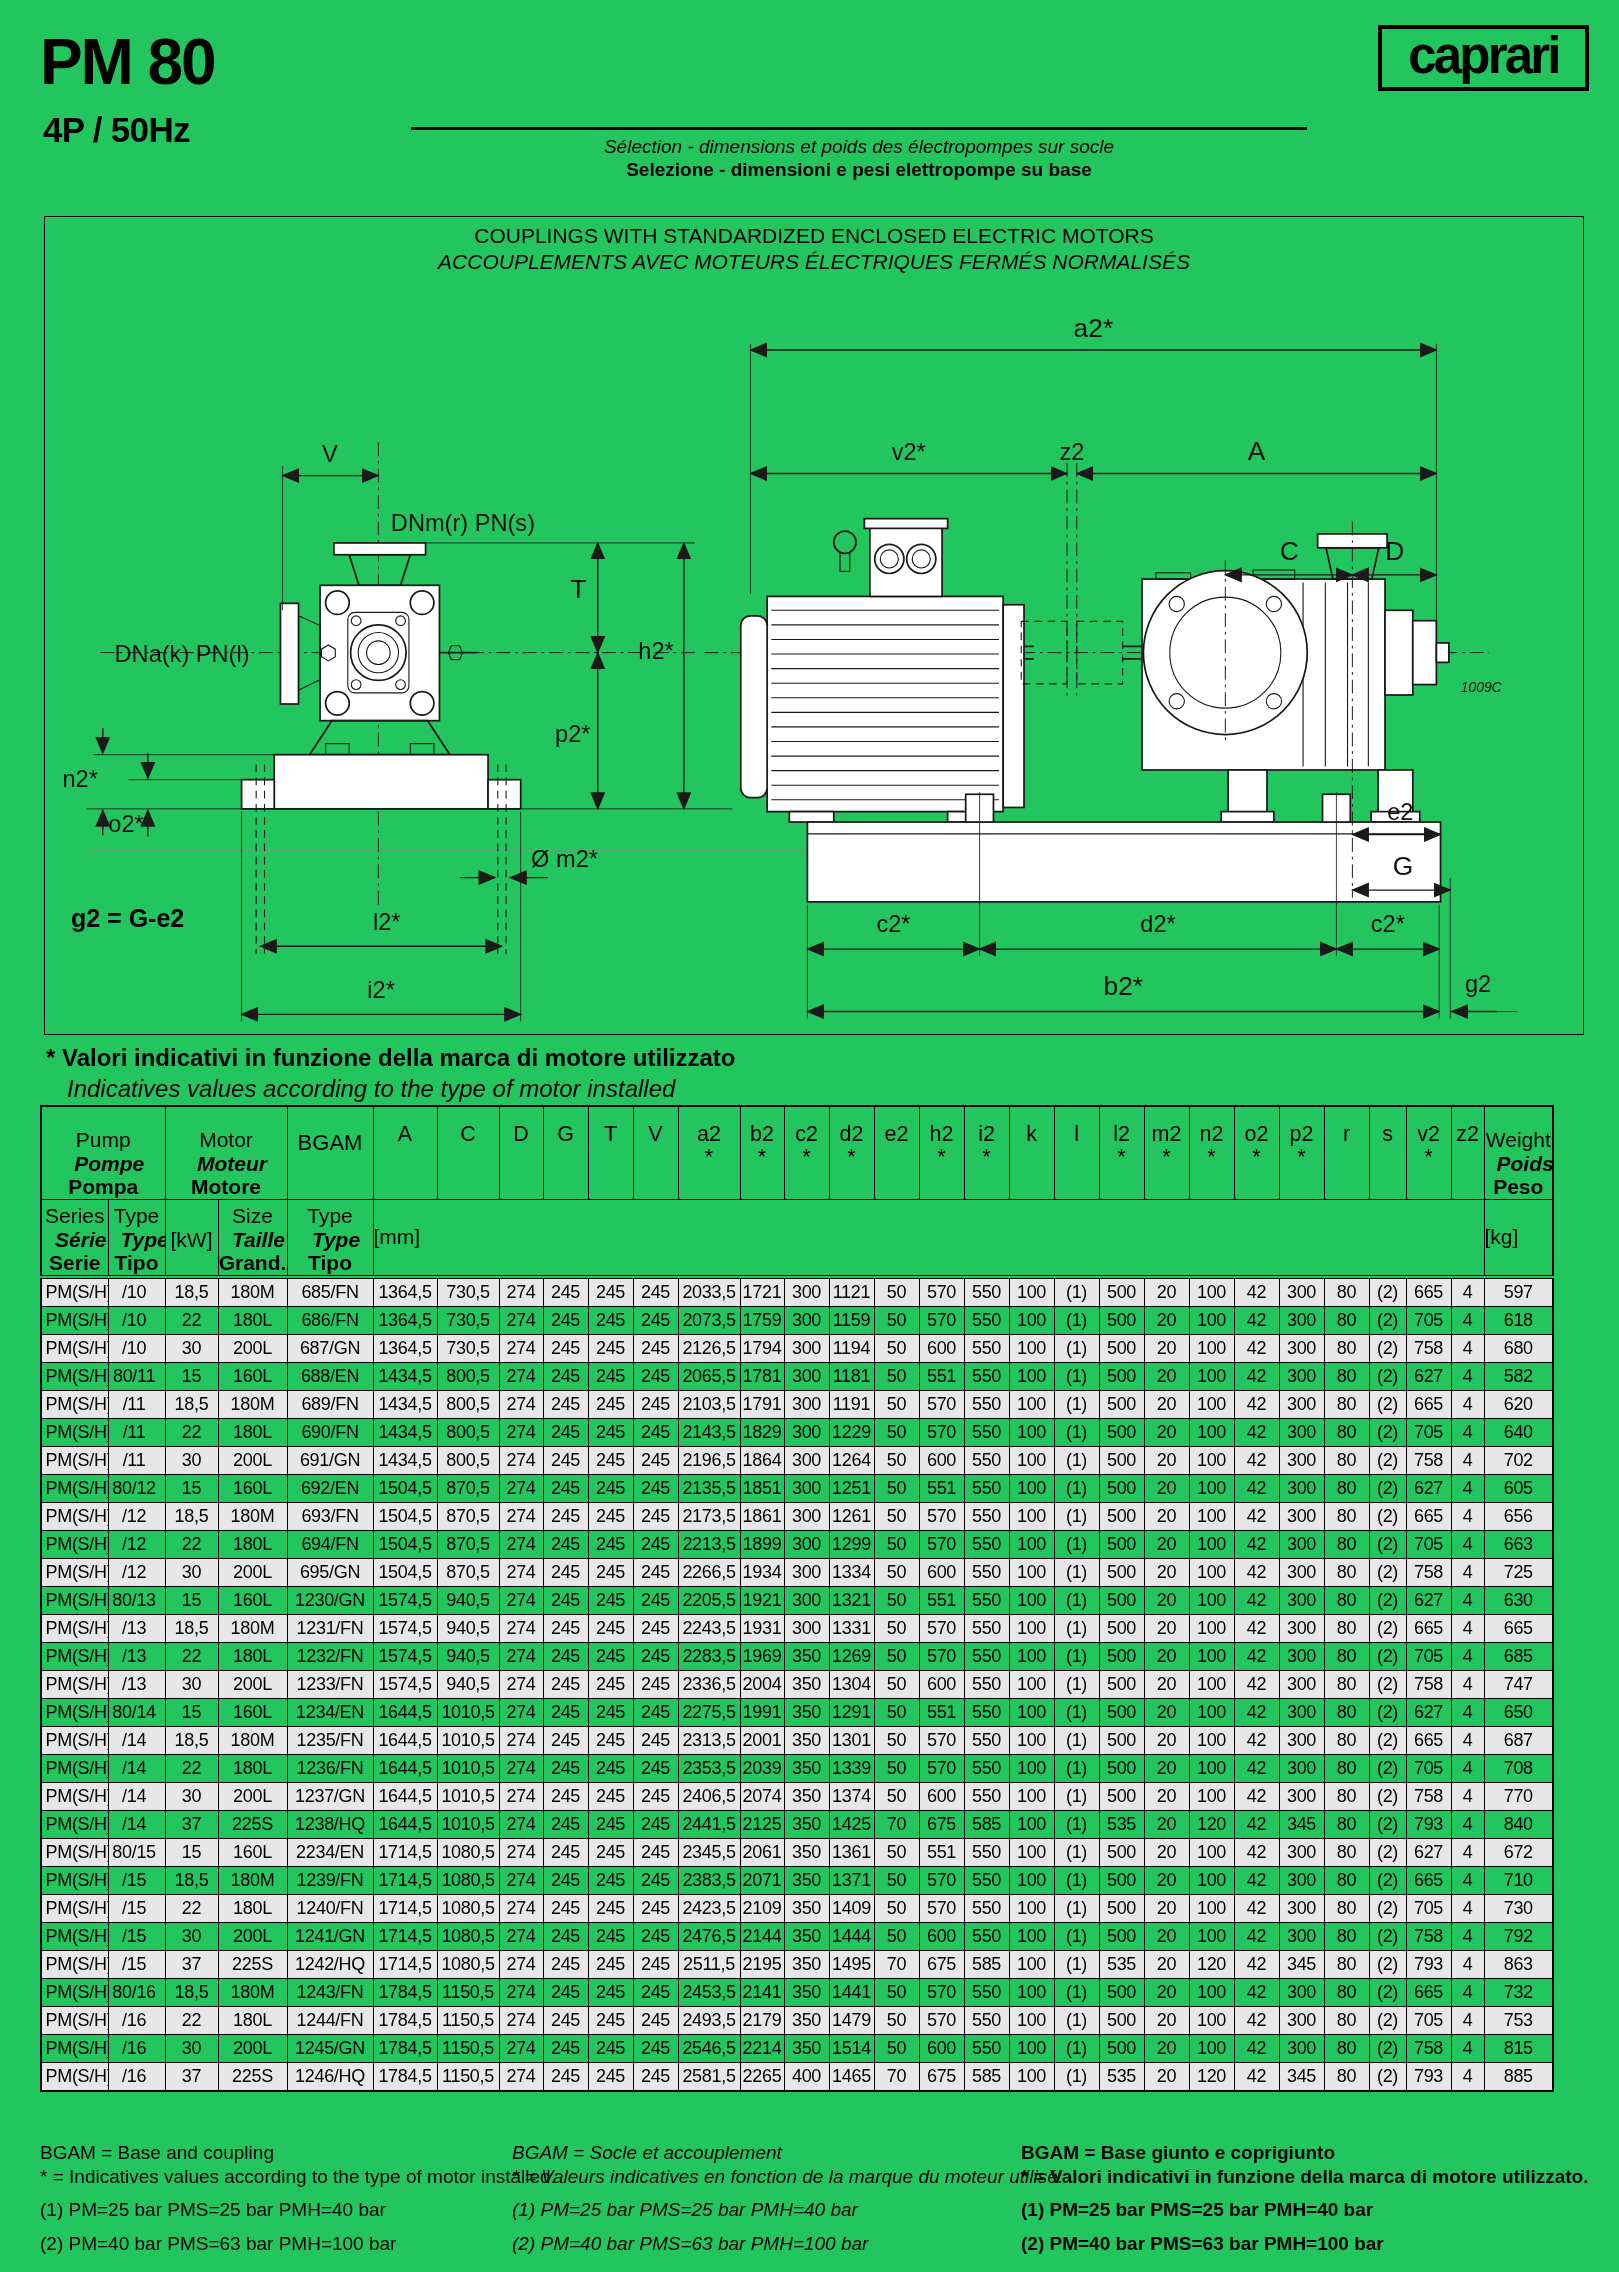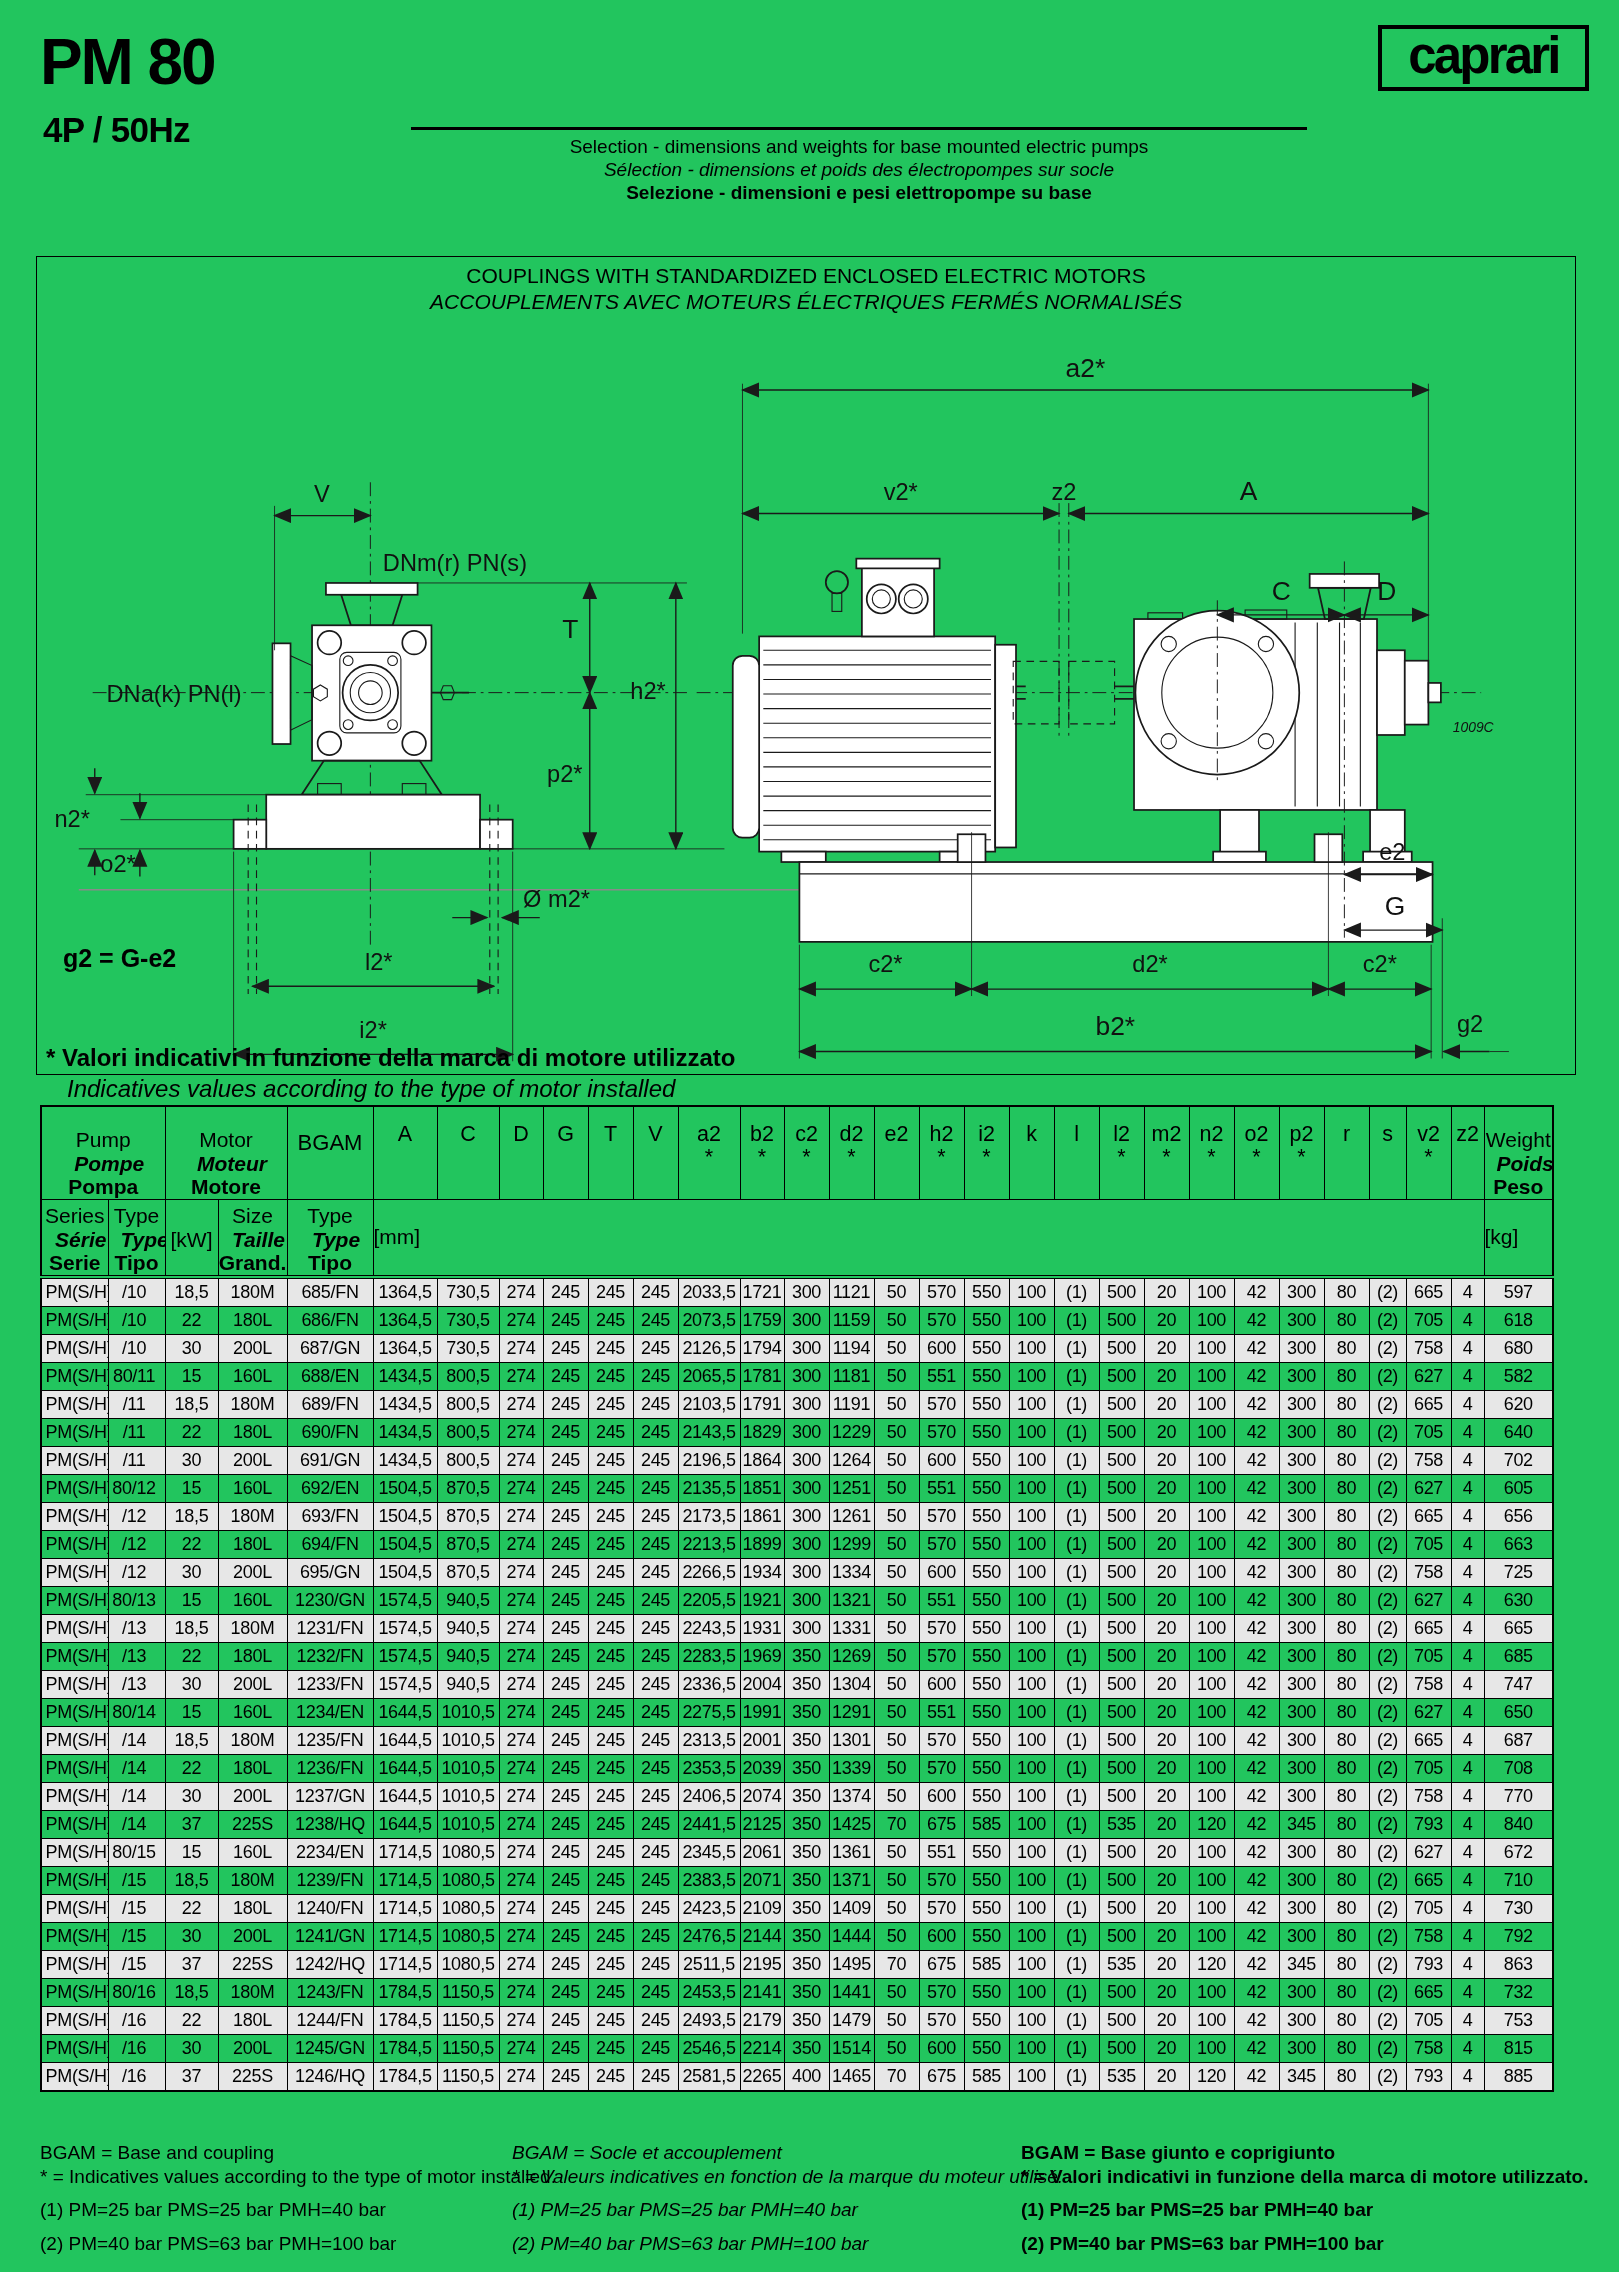--- a/index.html
+++ b/index.html
@@ -10,21 +10,21 @@
   #product-title{position:absolute;left:40px;top:25px;font-size:64px;font-weight:bold;letter-spacing:-2.1px;}
   #variant{position:absolute;left:43px;top:110px;font-size:35px;font-weight:bold;letter-spacing:-0.7px;}
   #logo-box{position:absolute;left:1378px;top:25px;width:203px;height:58px;border:4.9px solid #000;display:flex;align-items:center;justify-content:center;}
   #logo-box span{font-size:51px;font-weight:bold;letter-spacing:-2.8px;line-height:1;margin-top:-4.2px;}
   #header-rule{position:absolute;left:411px;top:127px;width:896px;height:2.8px;background:#000;}
   #tagline{position:absolute;left:411px;top:135px;width:896px;text-align:center;font-size:19px;line-height:23px;}
   #tagline .t-fr{font-style:italic;}
   #tagline .t-it{font-weight:bold;}
 
   
-  #diagram-box{position:absolute;left:36px;top:216px;width:1538px;height:817px;border:1.4px solid #000;margin-top:40px;}
+  #diagram-box{position:absolute;left:44px;top:216px;width:1538px;height:817px;border:1.4px solid #000;}
   #diagram-title{position:absolute;left:0;top:5.6px;width:100%;text-align:center;font-size:21px;line-height:26px;}
   #diagram-title .t-fr{font-style:italic;}
   #diagram-title .t-it{font-weight:bold;}
   #drawing{position:absolute;left:0;top:67px;width:1538px;height:747px;}
   svg text{font-family:"Liberation Sans","DejaVu Sans",sans-serif;fill:#111;}
   .lbl{font-size:34px;}
   .lbl-big{font-size:38px;}
   .part{fill:none;stroke:#1a1a1a;stroke-width:2.5;}
   .part-thin{fill:none;stroke:#1a1a1a;stroke-width:1.6;}
   .fill-part{fill:#fff;stroke:#1a1a1a;stroke-width:2.5;}
@@ -74,21 +74,20 @@
 
 <div id="page">
 
   <div id="product-title">PM 80</div>
   <div id="variant">4P / 50Hz</div>
   <div id="logo-box">
     <span>caprari</span>
   </div>
   <div id="header-rule"></div>
   <div id="tagline">
-    <div class="t-en">Selection - dimensions and weights for base mounted electric pumps</div>
     <div class="t-fr">Sélection - dimensions et poids des électropompes sur socle</div>
     <div class="t-it">Selezione - dimensioni e pesi elettropompe su base</div>
   </div>
 
   <div id="diagram-box">
     <div id="diagram-title">
       <div class="t-en">COUPLINGS WITH STANDARDIZED ENCLOSED ELECTRIC MOTORS</div>
       <div class="t-fr">ACCOUPLEMENTS AVEC MOTEURS ÉLECTRIQUES FERMÉS NORMALISÉS</div>
     </div>
 

